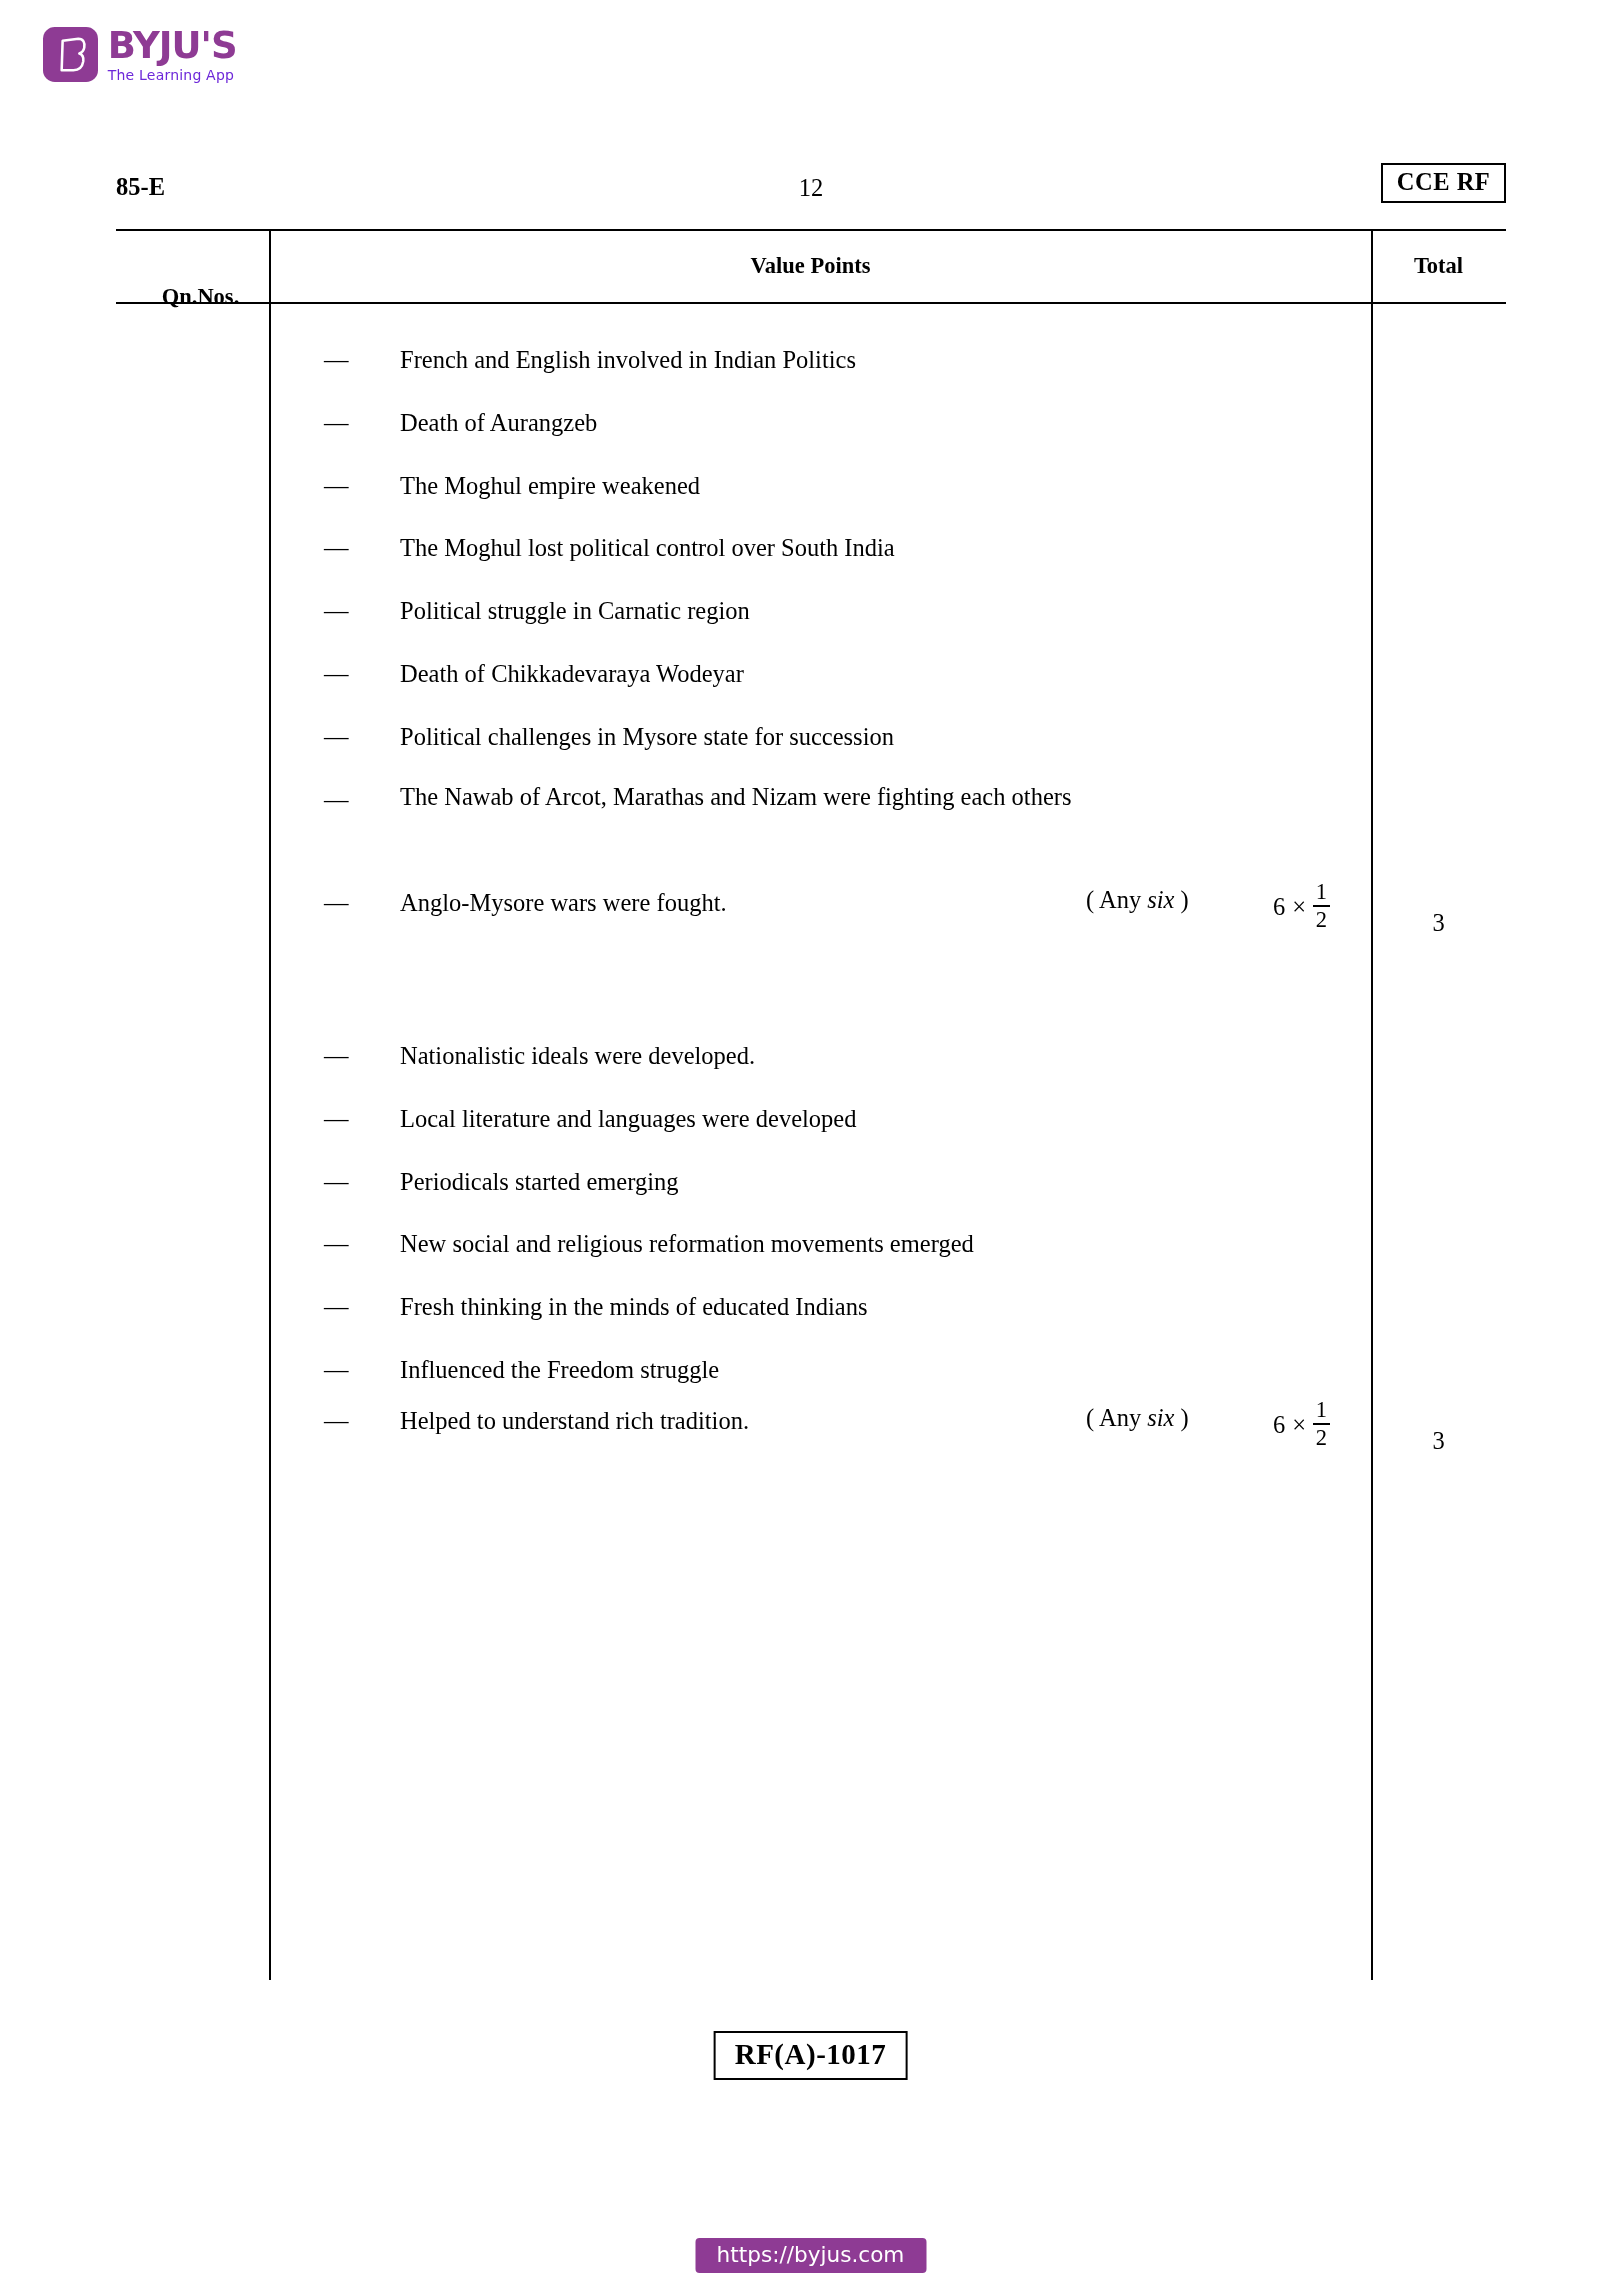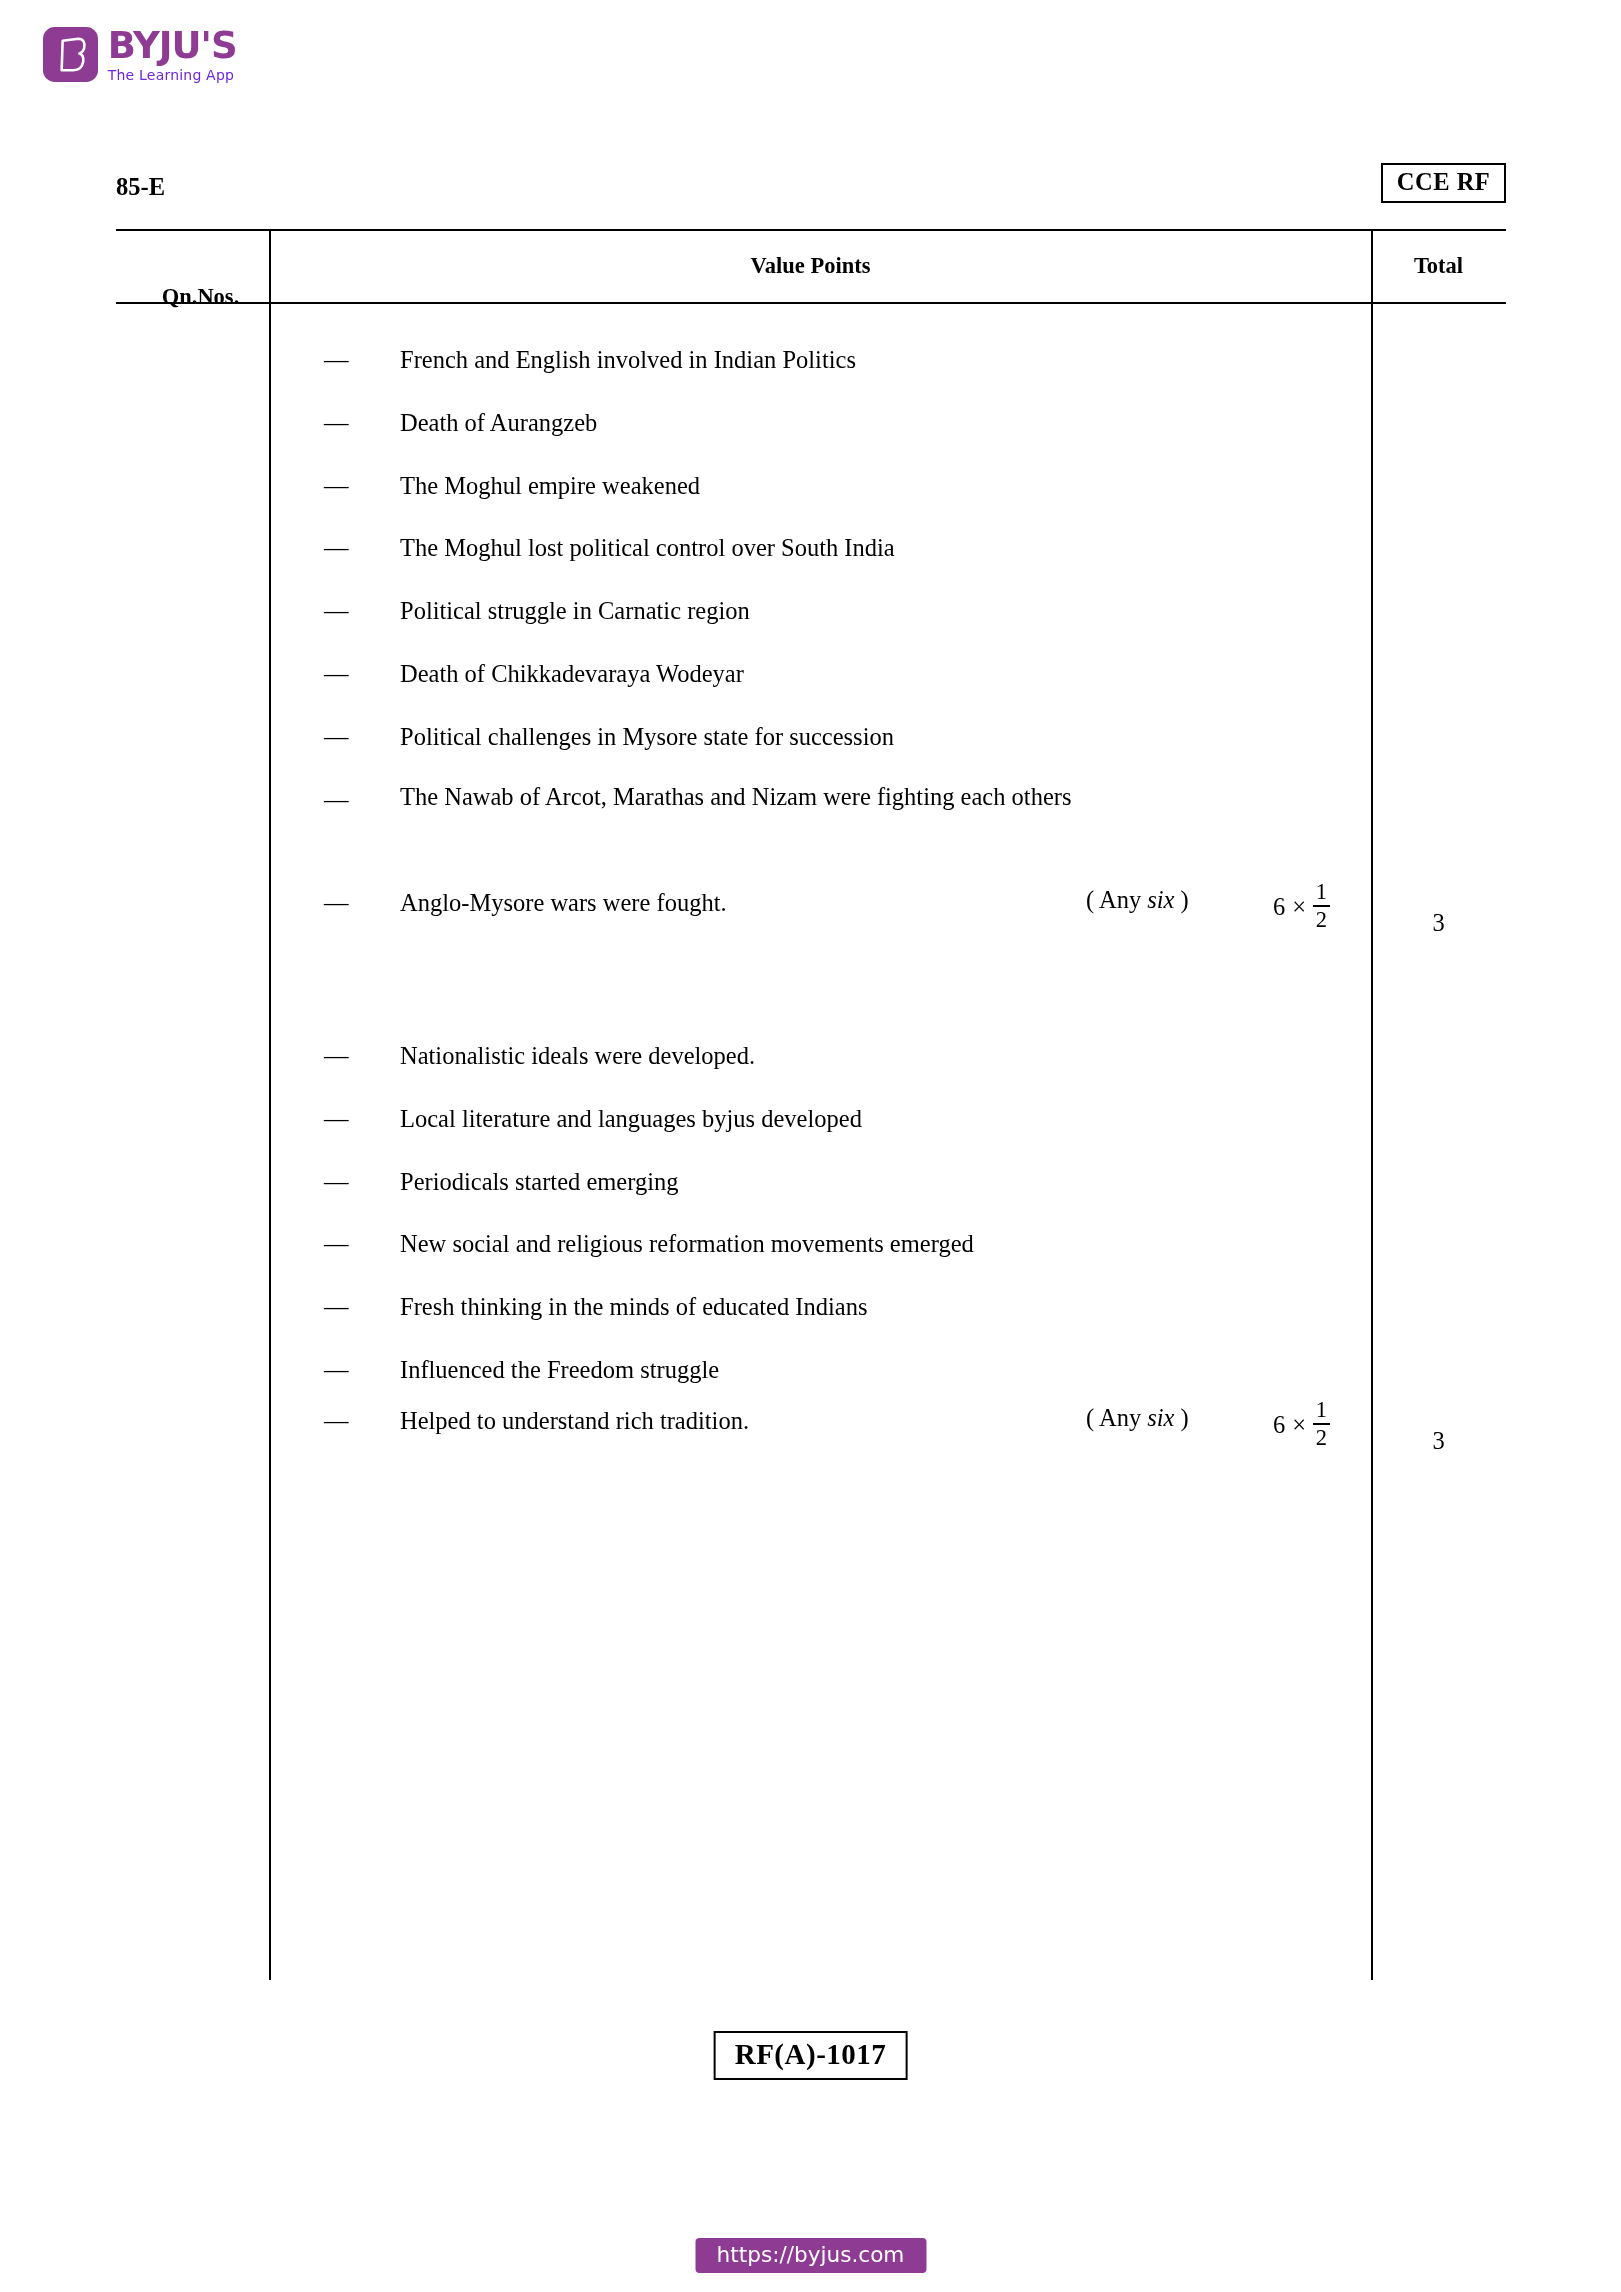--- a/index.html
+++ b/index.html
@@ -247,20 +247,21 @@
     </svg>
   </div>
   <div class="logo-wordmark">
     <div class="logo-name">BYJU'S</div>
     <div class="logo-tag">The Learning App</div>
   </div>
 </div>
 
 <div class="page-head">
   <div class="code-left">85-E</div>
+  <div class="page-no">12</div>
   <div class="cce-box">CCE RF</div>
 </div>
 
 <div class="tbl">
 
   <div class="rule top"></div>
   <div class="rule below-head"></div>
   <div class="vline col1"></div>
   <div class="vline col2"></div>
 
@@ -323,21 +324,21 @@
       </span>
     </div>
 
 
     <div class="vp-item" style="top:737px">
       <span class="dash">—</span>
       <span class="vp-text">Nationalistic ideals were developed.</span>
     </div>
     <div class="vp-item" style="top:800px">
       <span class="dash">—</span>
-      <span class="vp-text">Local literature and languages byjus developed</span>
+      <span class="vp-text">Local literature and languages were developed</span>
     </div>
     <div class="vp-item" style="top:863px">
       <span class="dash">—</span>
       <span class="vp-text">Periodicals started emerging</span>
     </div>
     <div class="vp-item" style="top:925px">
       <span class="dash">—</span>
       <span class="vp-text">New social and religious reformation movements emerged</span>
     </div>
     <div class="vp-item" style="top:988px">

